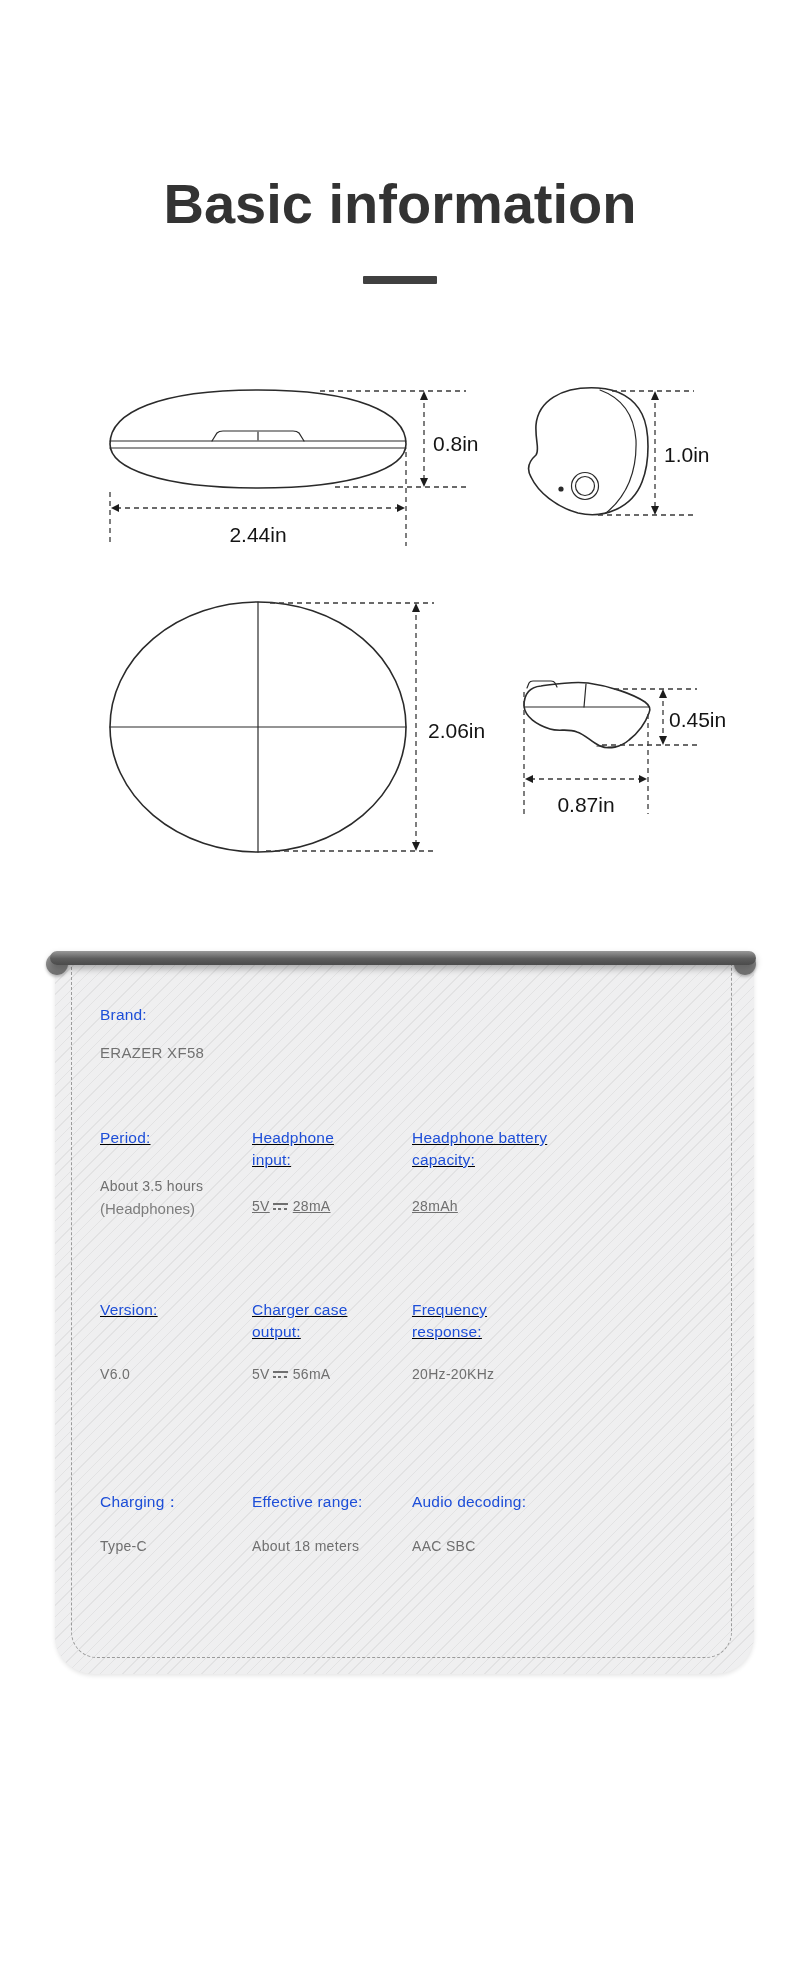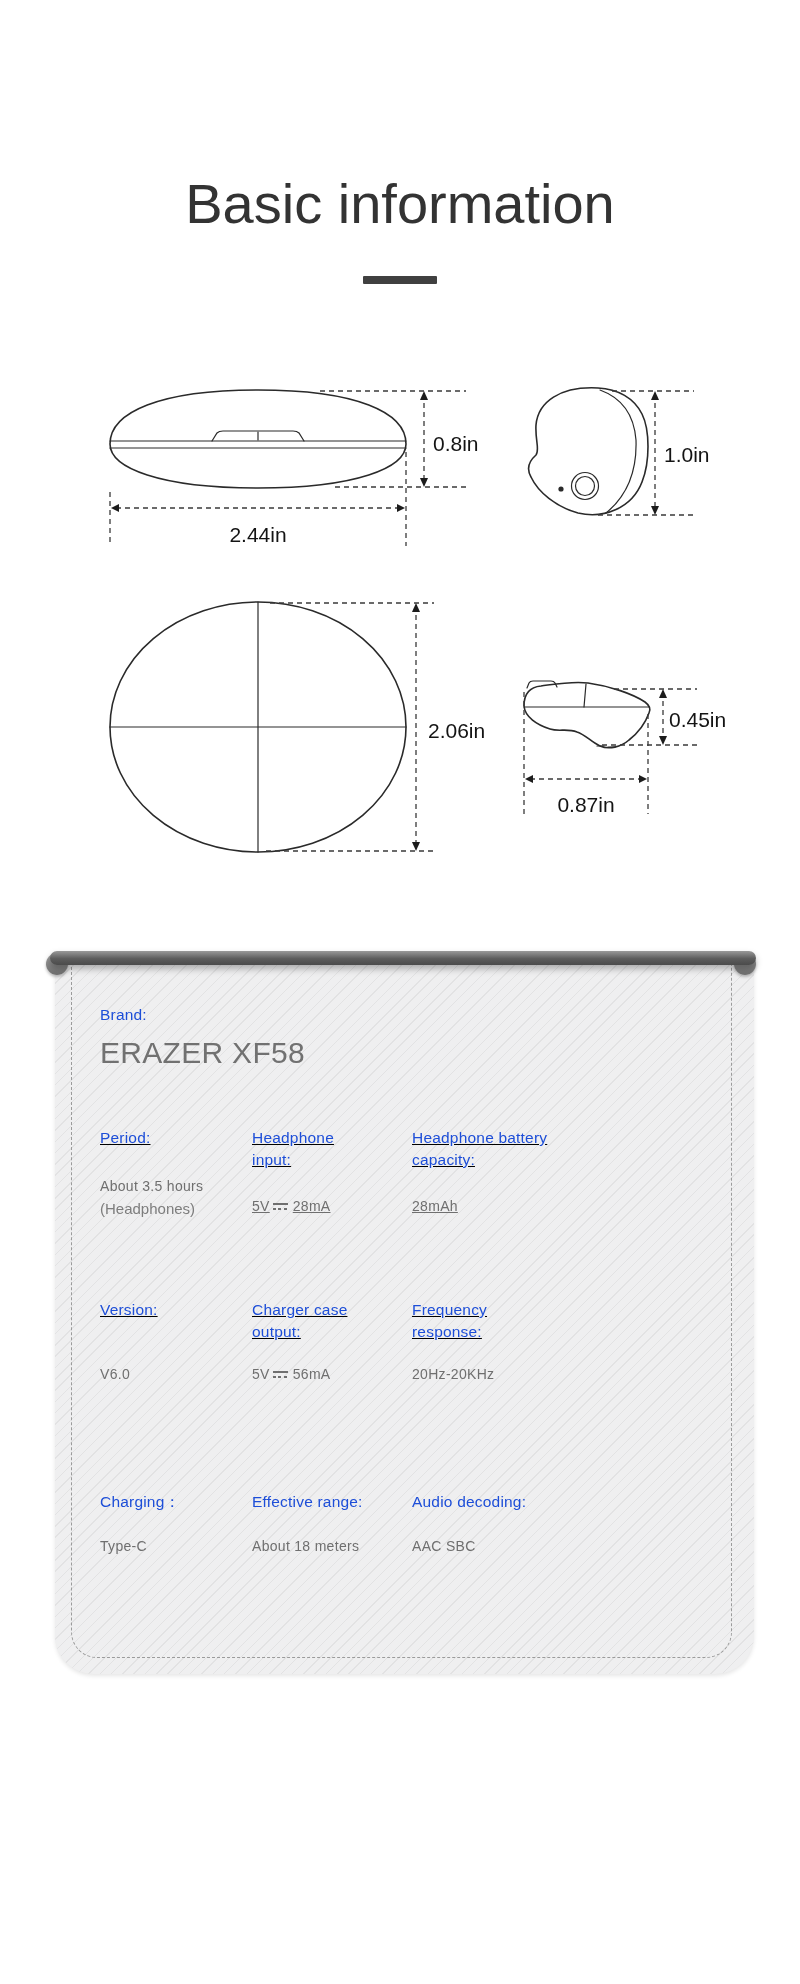--- a/index.html
+++ b/index.html
@@ -3,21 +3,21 @@
 <meta charset="utf-8">
 <style>
   html,body{margin:0;padding:0;background:#ffffff;}
   .page{
     position:relative;width:800px;height:1984px;background:#ffffff;overflow:hidden;
     font-family:"Liberation Sans", sans-serif;
   }
   
   .title{
     position:absolute;top:124px;left:0;width:800px;text-align:center;
-    font-size:56px;font-weight:normal;color:#333;letter-spacing:0;line-height:84px;
+    font-size:56px;font-weight:bold;color:#333;letter-spacing:0;line-height:84px;
   }
   .title-dash{
     position:absolute;left:363px;top:276px;width:74px;height:8px;background:#404040;border-radius:1px;
   }
   
   .diagram-svg{position:absolute;top:0;left:0;}
   .diagram-svg .outline{fill:none;stroke:#2a2a2a;stroke-width:1.6;stroke-linejoin:round;stroke-linecap:round;}
   .diagram-svg .thin{fill:none;stroke:#2a2a2a;stroke-width:1.2;stroke-linecap:round;}
   .diagram-svg .dim{fill:none;stroke:#3a3a3a;stroke-width:1.3;stroke-dasharray:5 4;}
   .diagram-svg .arrow{fill:#1c1c1c;stroke:none;}
@@ -50,21 +50,21 @@
   .card-content{position:absolute;left:55px;top:960px;width:699px;height:714px;}
   .cell{position:absolute;}
   .spec-label{
     margin:0;font-size:15.5px;line-height:22px;color:#1d4ed8;letter-spacing:0.2px;
   }
   .spec-value{
     margin:0;font-size:14px;line-height:26px;color:#6f6f6f;letter-spacing:0.3px;white-space:nowrap;
   }
   .spec-note{margin:0;font-size:15px;line-height:20px;color:#7d7d7d;}
   .brand-label{position:absolute;left:45px;top:44px;}
-  .brand-value{position:absolute;left:45px;top:80px;font-size:30px;color:#717171;}
+  .brand-value{position:absolute;left:45px;top:80px;font-size:15px;color:#717171;}
   .col1{left:45px;width:150px;}
   .col2{left:197px;width:115px;}
   .col3{left:357px;width:140px;}
   .row1{top:167px;}
   .row2{top:339px;}
   .row3{top:531px;}
   .label-box-2l{height:46px;text-decoration:underline;}
   .label-box-1l{height:22px;}
   .v-gap-a{margin-top:20px;text-decoration:underline;}
   .v-gap-b{margin-top:16px;}

